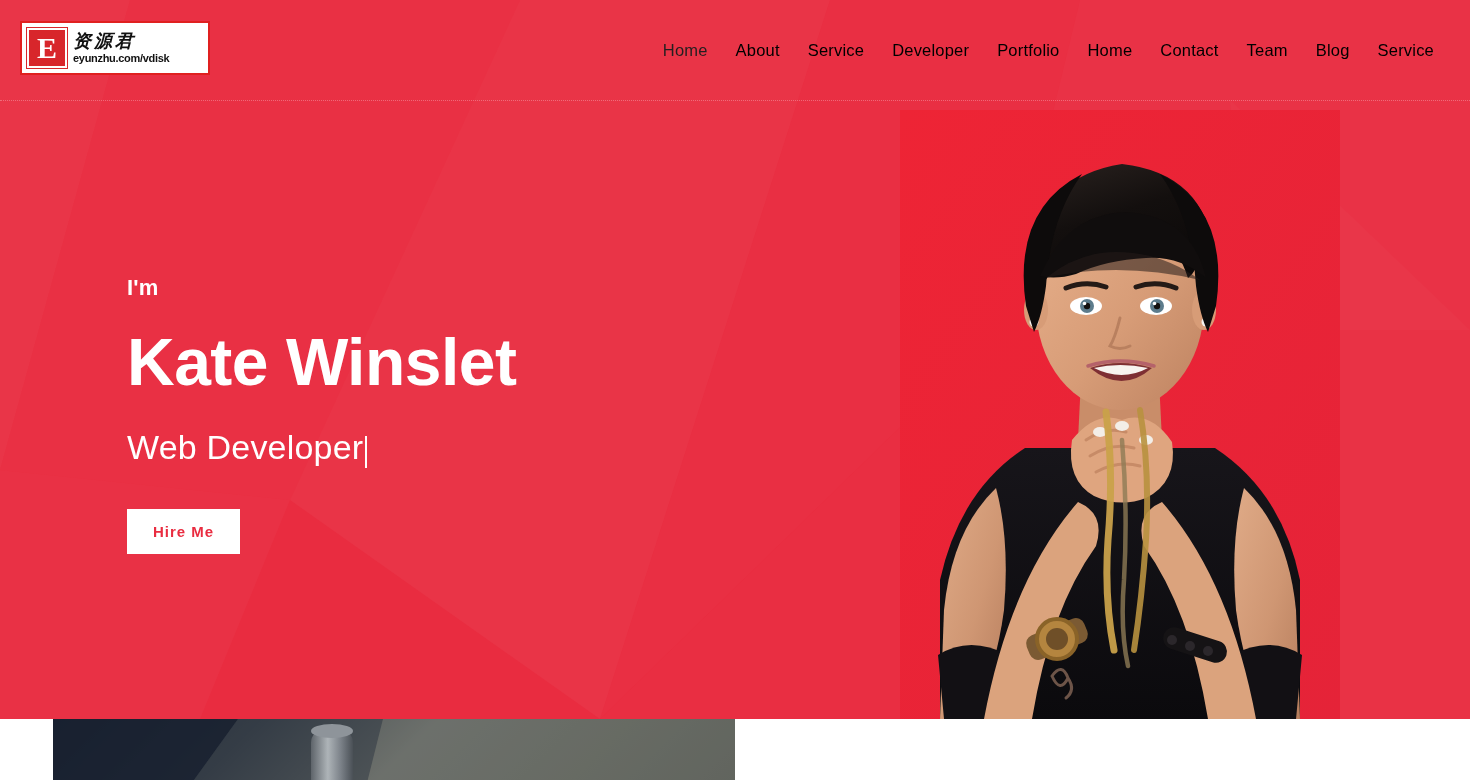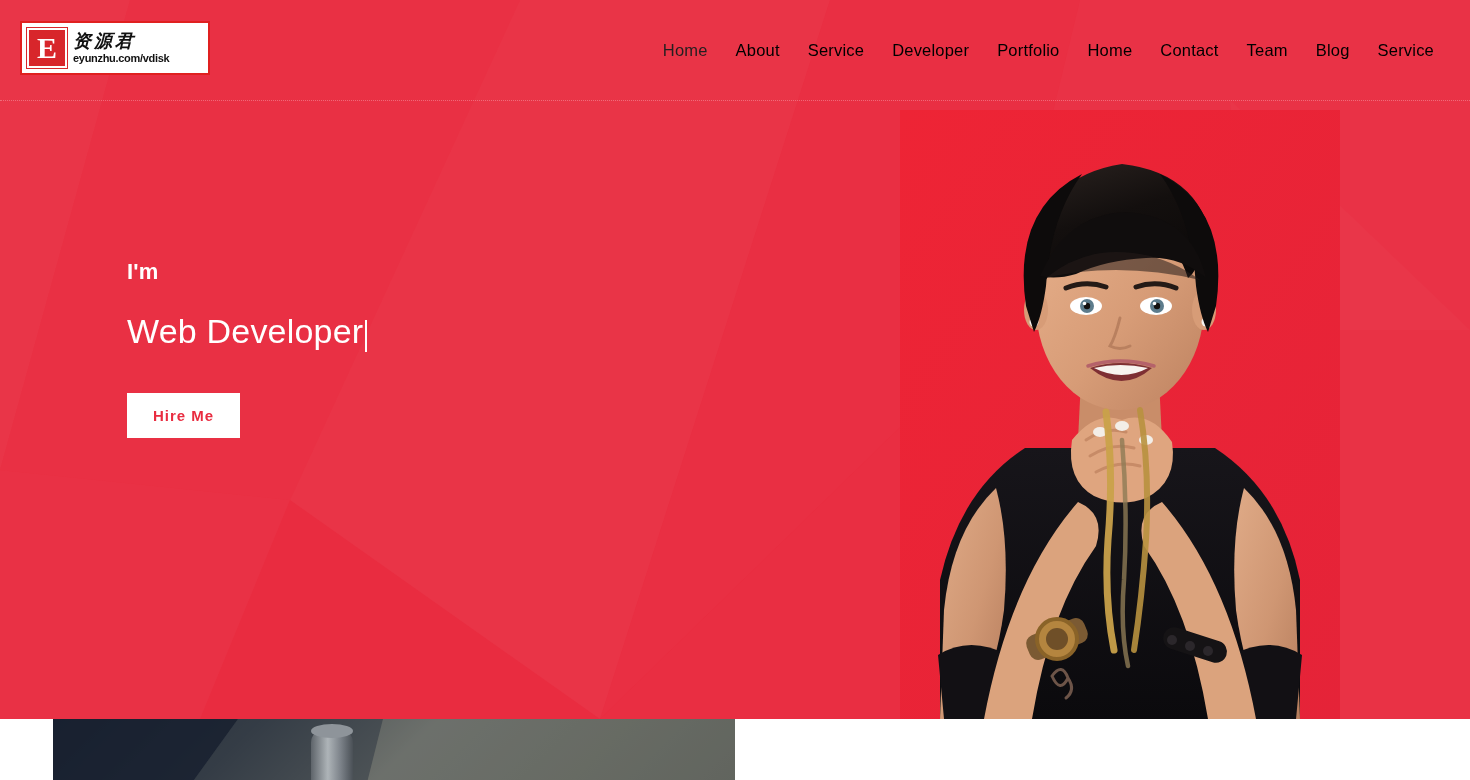--- a/index.html
+++ b/index.html
@@ -76,21 +76,21 @@
     letter-spacing:3px; font-style:italic;
   }
   .wm-url {
     font-family:"Liberation Sans", sans-serif;
     font-size:11px; font-weight:bold; color:#111;
     margin-top:3px; letter-spacing:-0.3px;
   }
 
   
   .hero-copy {
-    position:absolute; left:127px; top:259px; z-index:20;
+    position:absolute; left:127px; top:275px; z-index:20;
   }
   .hero-greet {
     color:#ffffff; font-size:22px; font-weight:bold;
     letter-spacing:0.2px; line-height:1.2;
   }
   .hero-name {
     color:#ffffff; font-size:66px; font-weight:bold;
     letter-spacing:-0.5px; line-height:1.15;
     margin-top:24px;
   }
@@ -165,20 +165,21 @@
         <a class="nav-link" href="#">Home</a>
         <a class="nav-link" href="#">Contact</a>
         <a class="nav-link" href="#">Team</a>
         <a class="nav-link" href="#">Blog</a>
         <a class="nav-link" href="#">Service</a>
       </nav>
     </div>
 
     <div class="hero-copy">
       <div class="hero-greet">I'm</div>
+      <div class="hero-name">Kate Winslet</div>
       <div class="hero-role">
         <span>Web Developer</span>
         <span class="type-caret"></span>
       </div>
       <div class="hero-btns">
         <button class="btn">Hire Me</button>
       </div>
     </div>
 
     <div class="portrait">

